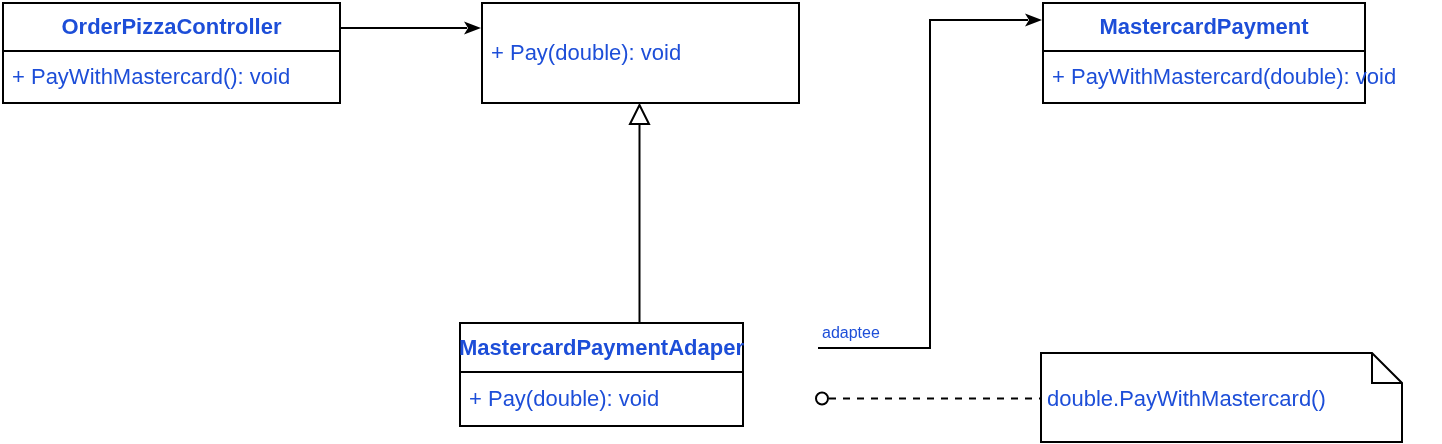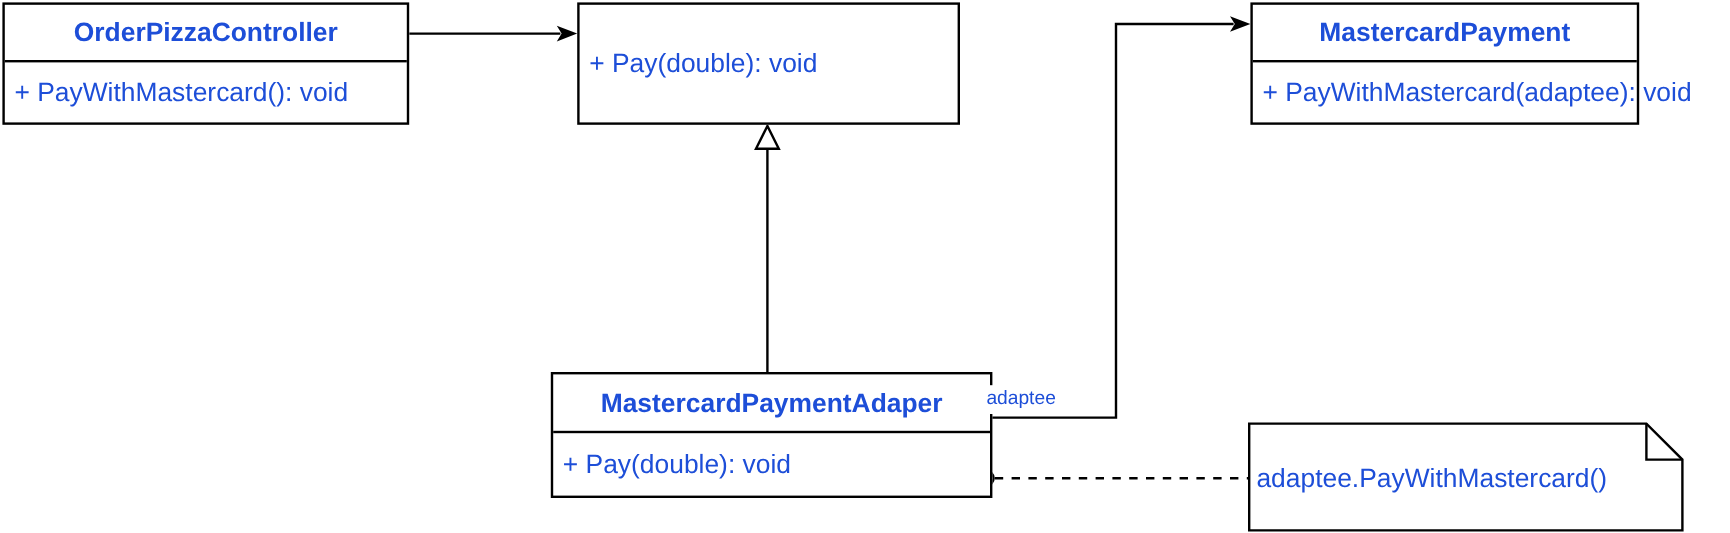--- a/index.html
+++ b/index.html
@@ -86,25 +86,25 @@
     <div class="uml-title">OrderPizzaController</div>
     <div class="uml-method">+ PayWithMastercard(): void</div>
   </div>
 
   <div class="uml-class" style="left:481px; top:2px; width:319px; height:102px;">
     <div class="uml-method">+ Pay(double): void</div>
   </div>
 
   <div class="uml-class" style="left:1042px; top:2px; width:324px; height:102px;">
     <div class="uml-title">MastercardPayment</div>
-    <div class="uml-method">+ PayWithMastercard(adaptee): void</div>
+    <div class="uml-method">+ PayWithMastercard(double): void</div>
   </div>
 
-  <div class="uml-class tall" style="left:459px; top:310px; width:368px; height:105px;">
+  <div class="uml-class tall" style="left:459px; top:322px; width:285px; height:105px;">
     <div class="uml-title">MastercardPaymentAdaper</div>
     <div class="uml-method">+ Pay(double): void</div>
   </div>
 
   <div class="edge-label" style="left:822px; top:321px;">adaptee</div>
 
-  <div class="note-text" style="left:1047px; top:383px; height:32px;">adaptee.PayWithMastercard()</div>
+  <div class="note-text" style="left:1047px; top:383px; height:32px;">double.PayWithMastercard()</div>
 
 </div>
 
 </body></html>

